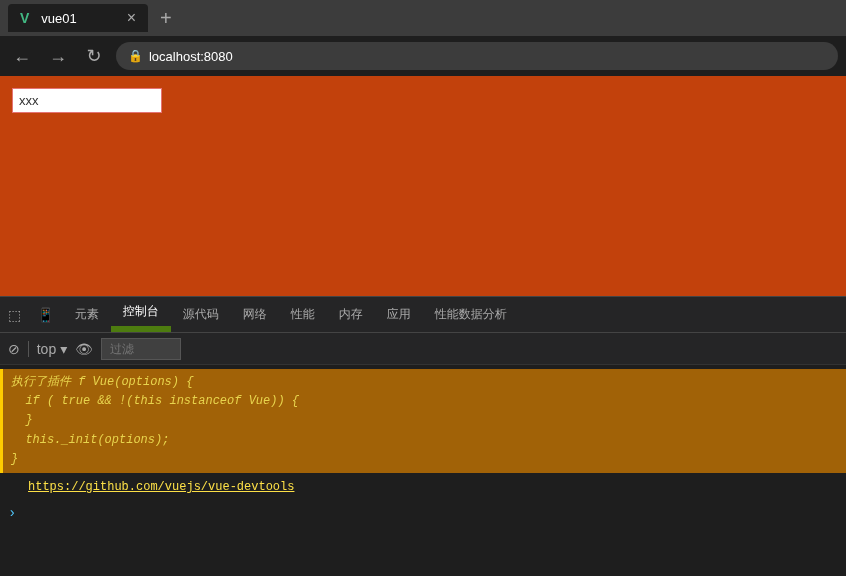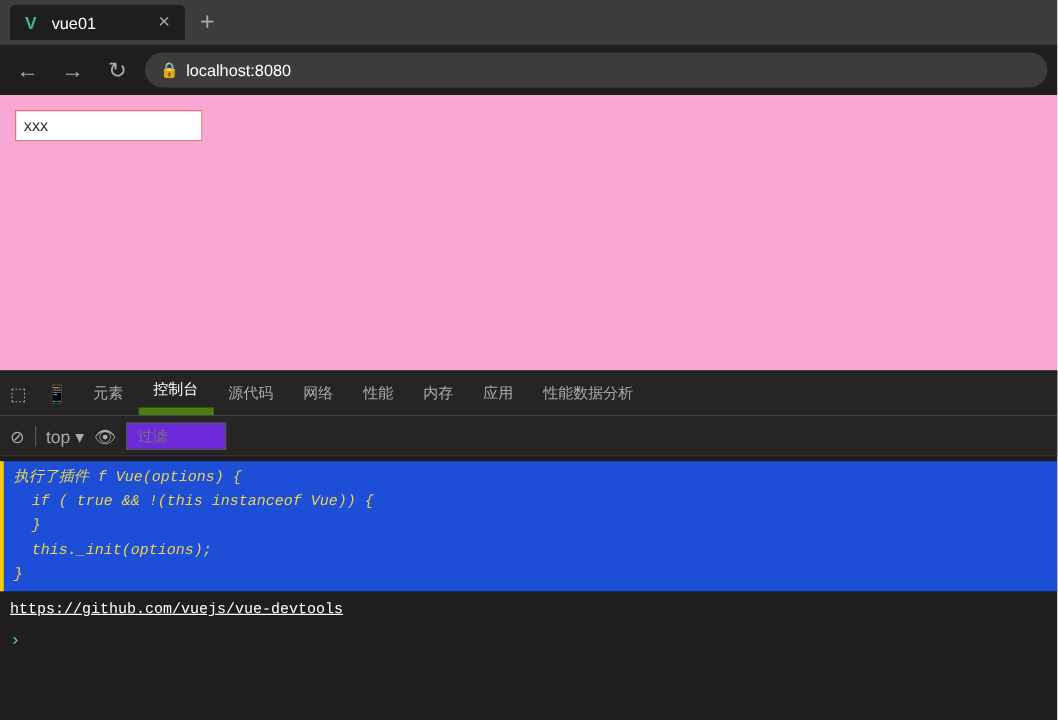--- a/index.html
+++ b/index.html
@@ -85,21 +85,21 @@
       gap: 6px;
     }
 
     .address-icon {
       color: #aaa;
       font-size: 12px;
     }
 
     
     .page-content {
-      background: #f9a8d4;
+      background: #c2410c;
       height: 220px;
       padding: 12px;
     }
 
     .page-input {
       border: 1px solid #e57373;
       padding: 4px 6px;
       font-size: 13px;
       color: #333;
       width: 150px;
@@ -176,59 +176,60 @@
       gap: 4px;
     }
 
     .toolbar-separator {
       width: 1px;
       height: 16px;
       background: #555;
     }
 
     .filter-input {
-      background: #6d28d9;
+      background: #404040;
       border: 1px solid #555;
       color: #fff;
       height: 22px;
       padding: 0 8px;
       font-size: 12px;
       width: 80px;
     }
 
     
     .console-output {
       flex: 1;
       overflow-y: auto;
       padding: 4px 0;
       font-family: 'Courier New', monospace;
       font-size: 12px;
     }
 
     .console-warning {
-      background: #1d4ed8;
+      background: #a16207;
       border-left: 3px solid #ffcc00;
       padding: 4px 8px;
       color: #e8d44d;
       line-height: 1.6;
     }
 
     .console-warning .code-text {
       font-style: italic;
     }
 
     .console-info {
       padding: 4px 8px;
       color: #ccc;
       line-height: 1.7;
     }
 
     .console-link {
-      color: #ffffff;
+      color: #fde047;
       text-decoration: underline;
+      margin-left: 20px;
     }
 
     .console-prompt {
       display: flex;
       align-items: center;
       padding: 4px 8px;
       color: #aaa;
     }
 
     .prompt-arrow {

